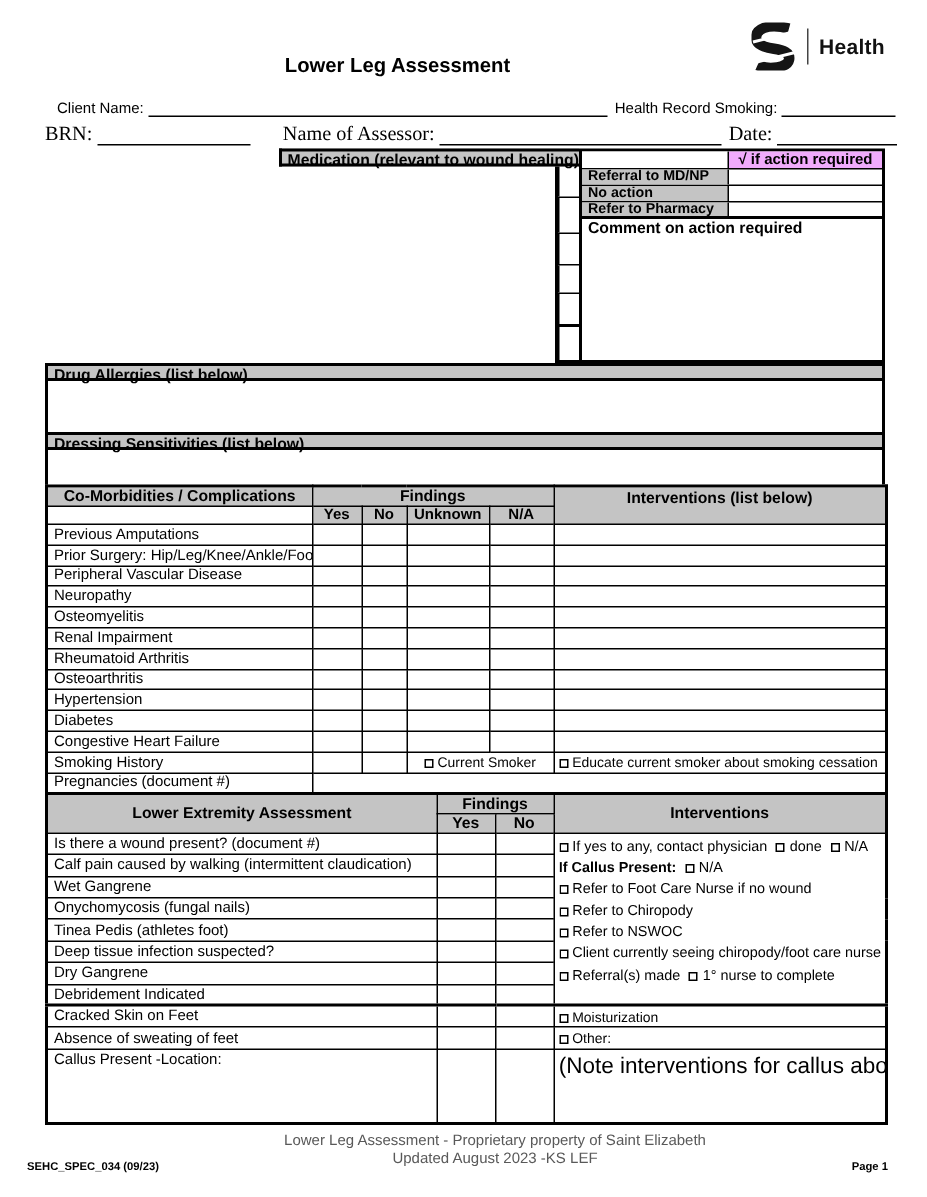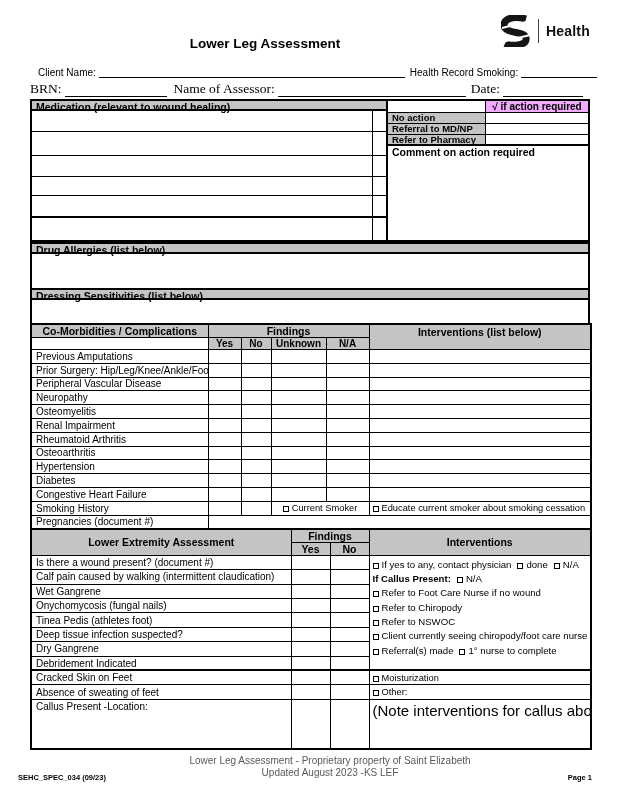--- a/index.html
+++ b/index.html
@@ -16,21 +16,21 @@
   .fieldrow1 { margin: 14px 0 0 38px; font-size: 10px; display: flex; align-items: flex-end; height: 12px; white-space: nowrap;}
   .fieldrow2 { margin: 4px 0 0 30px; font-family: "Liberation Serif", serif; font-size: 13.5px; display: flex; align-items: flex-end; height: 15px; white-space: nowrap;}
   .fill { display: inline-block; border-bottom: 1px solid #000; height: 10px; margin: 0 5px 0 3px; }
   
   .content { margin-left: 30px; width: 560px; }
   .bar { background: #c4c4c4; font-weight: bold; font-size: 10.5px; line-height: 10px;
          padding: 1px 0 0 4px; border: 2px solid #000; height: 12px; }
   .blank-area { border-left: 2px solid #000; border-right: 2px solid #000; background: #fff; }
   
   .med-wrap { display: flex; margin-top: 2px; }
-  .med-left { width: 388px; display: flex; flex-direction: column; }
+  .med-left { width: 388px; display: flex; flex-direction: column; align-items: flex-end; }
   .med-header { height: 12px; background: #c4c4c4; font-weight: bold; font-size: 10.5px; line-height: 10px;
                 padding: 1px 0 0 4px; border: 2px solid #000; border-right: none; }
   .med-rows { flex: 1; border-left: 2px solid #000; border-bottom: 2px solid #000; display: flex; flex-direction: column; }
   .med-row { display: flex; border-top: 1px solid #000; }
   .med-row:first-child { border-top: none; }
   .med-row.thick { border-top: 2px solid #000; }
   .med-cell-main { flex: 1; border-right: 1px solid #000; }
   .med-cell-strip { width: 13px; }
   .med-right { width: 222px; border: 2px solid #000; display: flex; flex-direction: column; }
   .med-r-header { height: 12px; display: flex; border-bottom: 1px solid #000; }
@@ -90,21 +90,21 @@
 
   <div class="fieldrow1">
     <span>Client Name:</span>
     <span class="fill" style="width:306px"></span>
     <span>Health Record Smoking:</span>
     <span class="fill" style="width:76px"></span>
   </div>
   <div class="fieldrow2">
     <span>BRN:</span>
     <span class="fill" style="width:102px"></span>
-    <span style="margin-left:2px">Name of Assessor:</span>
+    <span style="margin-left:17px">Name of Assessor:</span>
     <span class="fill" style="width:188px"></span>
     <span>Date:</span>
     <span class="fill" style="width:80px"></span>
   </div>
 
   <div class="content">
 
     <div class="med-wrap">
       <div class="med-left">
         <div class="med-header">Medication (relevant to wound healing)</div>
@@ -135,25 +135,25 @@
             </div>
           </div>
       </div>
       <div class="med-right">
         <div class="med-r-header">
           <div class="med-r-h-blank"></div>
           <div class="med-r-h-title">√ if action required</div>
         </div>
         <div>
             <div class="med-action-row">
+              <div class="med-action-label">Referral to MD/NP</div>
+              <div class="med-action-check"></div>
+            </div>
+            <div class="med-action-row">
               <div class="med-action-label">No action</div>
-              <div class="med-action-check"></div>
-            </div>
-            <div class="med-action-row">
-              <div class="med-action-label">Referral to MD/NP</div>
               <div class="med-action-check"></div>
             </div>
             <div class="med-action-row last">
               <div class="med-action-label">Refer to Pharmacy</div>
               <div class="med-action-check"></div>
             </div>
           </div>
         <div class="med-comment">Comment on action required</div>
         <div class="med-comment-area"></div>
       </div>

